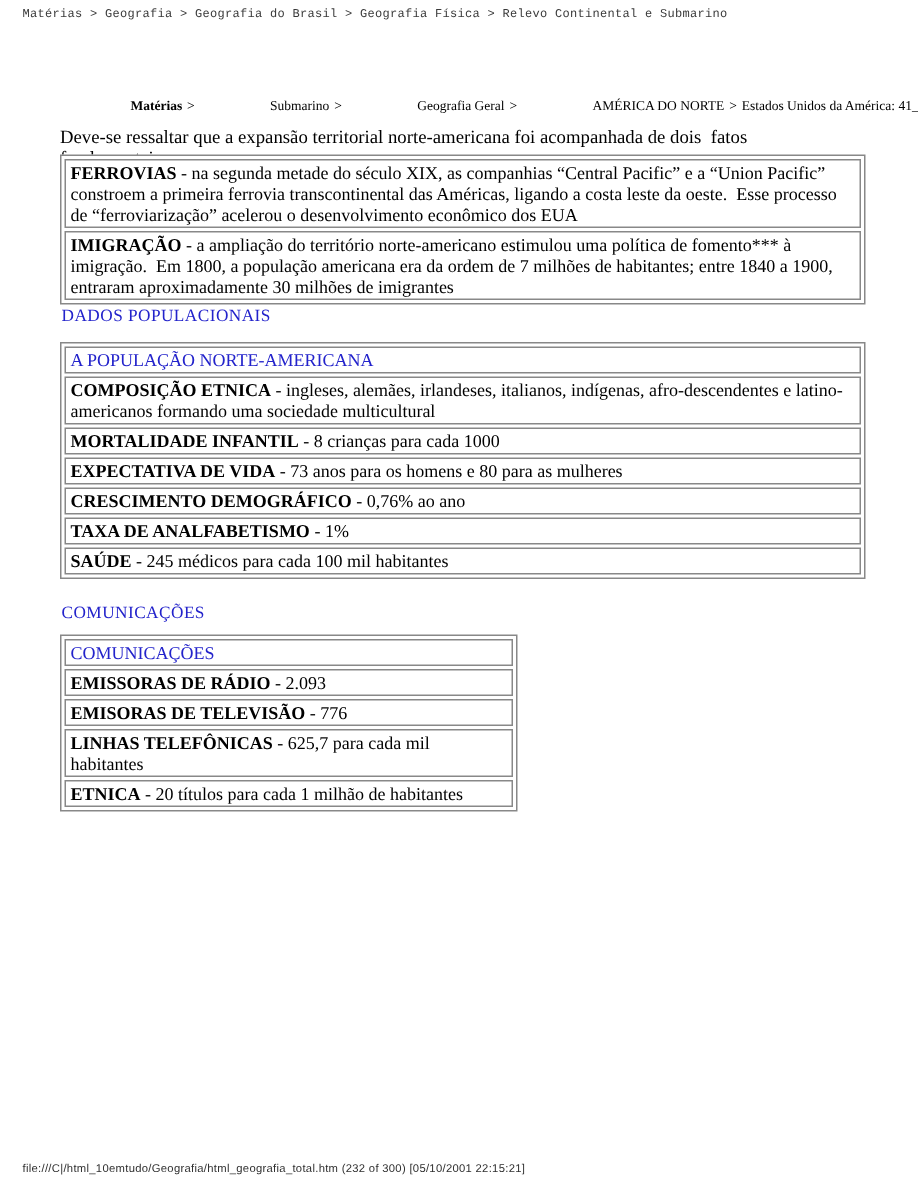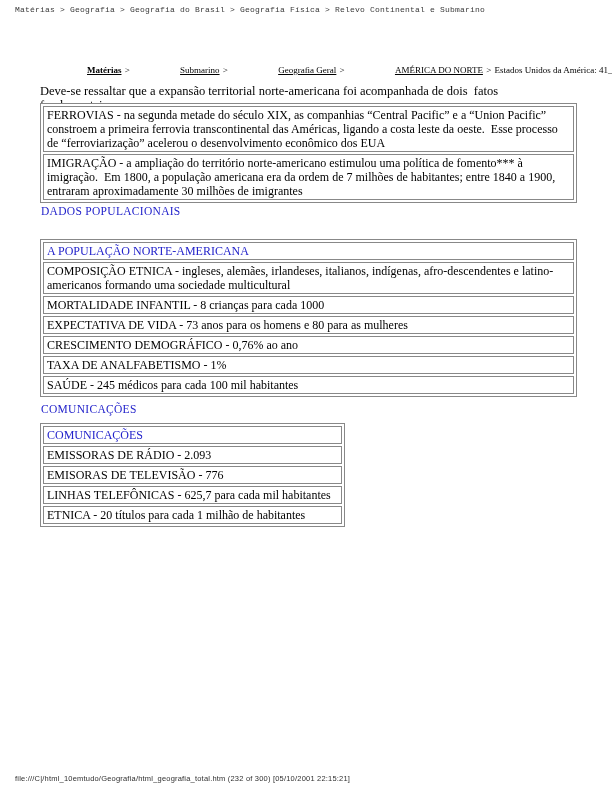--- a/index.html
+++ b/index.html
@@ -29,21 +29,21 @@
     color: #2f2f2f;
     white-space: pre;
   }
   .breadcrumb {
     position: absolute;
     top: 65px; left: 40px;
     font-size: 9px;
     color: #000;
     white-space: nowrap;
   }
-  .bc-link { text-decoration: underline; cursor: pointer; padding-left: 47px; }
+  .bc-link { cursor: pointer; padding-left: 47px; }
   .bc-link.bold { font-weight: bold; }
   .bc-sep { padding: 0 1px; }
   .intro {
     position: absolute;
     top: 84px; left: 40px;
     width: 532px;
     font-size: 12.5px;
     line-height: 14px;
     white-space: pre-wrap;
   }
@@ -56,33 +56,33 @@
   }
   table.datatable td {
     border: 1px solid #888888;
     padding: 1px 3px;
     font-size: 12px;
     line-height: 14px;
     vertical-align: top;
     white-space: pre-wrap;
   }
   #facts-table { top: 103px; left: 40px; width: 537px; }
-  #population-table { top: 228px; left: 40px; width: 537px; margin-top: 11px; }
+  #population-table { top: 228px; left: 40px; width: 537px; }
   #communications-table { top: 423px; left: 40px; width: 305px; }
   .section-heading {
     position: absolute;
     left: 41px;
     font-size: 11.5px;
     color: #2323cb;
     letter-spacing: 0.3px;
   }
   #population-heading { top: 205px; }
   #communications-heading { top: 403px; }
   td.blue-title { color: #2323cb; }
-  td b { font-weight: normal; }
+  td b { font-weight: bold; }
 </style>
 </head>
 <body>
 
 <div class="page-header">Matérias &gt; Geografia &gt; Geografia do Brasil &gt; Geografia Física &gt; Relevo Continental e Submarino</div>
 
 <div class="breadcrumb"><span class="bc-link bold">Matérias</span> <span class="bc-sep">&gt;</span> <span class="bc-link">Submarino</span> <span class="bc-sep">&gt;</span> <span class="bc-link">Geografia Geral</span> <span class="bc-sep">&gt;</span> <span class="bc-link">AMÉRICA DO NORTE</span> <span class="bc-sep">&gt;</span> <span>Estados Unidos da América: 41_4-5</span></div>
 
 <div class="intro">Deve-se ressaltar que a expansão territorial norte-americana foi acompanhada de dois  fatos fundamentais:</div>
 

